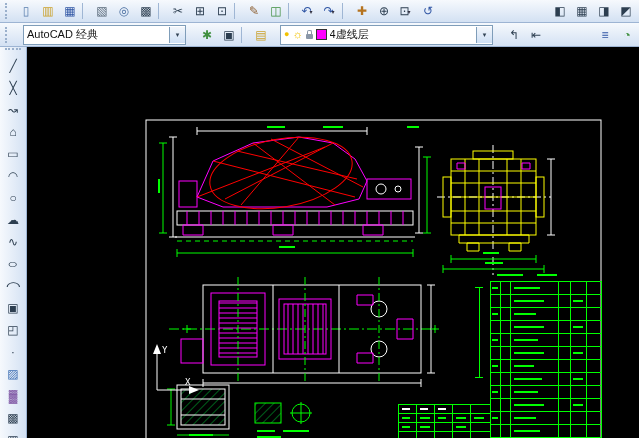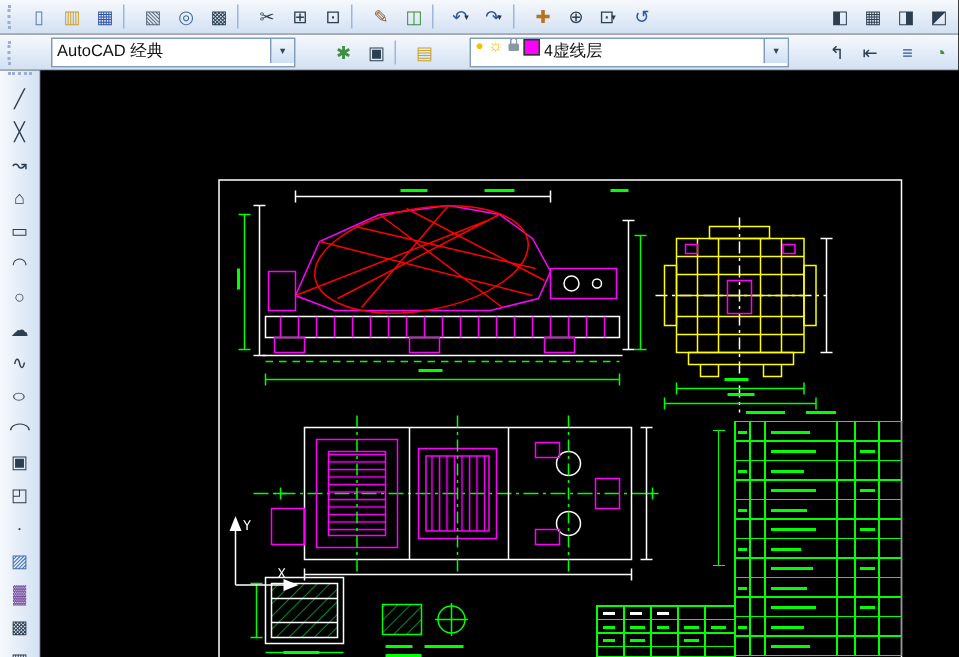--- a/index.html
+++ b/index.html
@@ -33,22 +33,22 @@
   [data-name="block-editor-button"] .glyph{color:#3f8f3f;}
   [data-name="workspace-settings-button"] .glyph{color:#3f8f3f;}
   [data-name="layer-properties-button"] .glyph{color:#caa22e;}
   [data-name="layer-states-button"] .glyph{color:#2f55a4;}
   [data-name="layer-walk-button"] .glyph{color:#3f8f3f;}
   [data-name="hatch-button"] .glyph{color:#3f6fb4;}
   [data-name="gradient-button"] .glyph{color:#7a4fa0;}
   [data-name="ellipse-button"] .glyph,[data-name="ellipse-arc-button"] .glyph{display:inline-block;transform:scaleX(1.45);}
 
   
-  .combo{display:flex;background:var(--combo-bg);border:1px solid var(--combo-border);
-    height:18px;margin:0 20px;padding:0 0 0 3px;font-size:11px;color:#111;flex:0 0 auto;}
+  .combo{display:flex;align-items:center;background:var(--combo-bg);border:1px solid var(--combo-border);
+    height:18px;margin:0 9px;padding:0 0 0 3px;font-size:11px;color:#111;flex:0 0 auto;}
   .combo-text{white-space:nowrap;overflow:hidden;}
   .combo-arrow{margin-left:auto;width:15px;height:16px;flex:0 0 auto;
     background:linear-gradient(#f2f6fb,#cfe0f5);border-left:1px solid var(--combo-border);
     display:flex;align-items:center;justify-content:center;font-size:7px;color:#345;}
   .workspace{width:158px;}
   .layer{width:208px;gap:3px;}
   .bulb{color:#f2c200;font-size:9px;}
   .sun{color:#f2c200;font-size:11px;}
   .lock-icon{width:7px;height:5px;background:#8a97a8;border-radius:1px;position:relative;margin-top:3px;flex:0 0 auto;}
   .lock-icon::before{content:"";position:absolute;top:-4px;left:1px;width:3px;height:4px;

